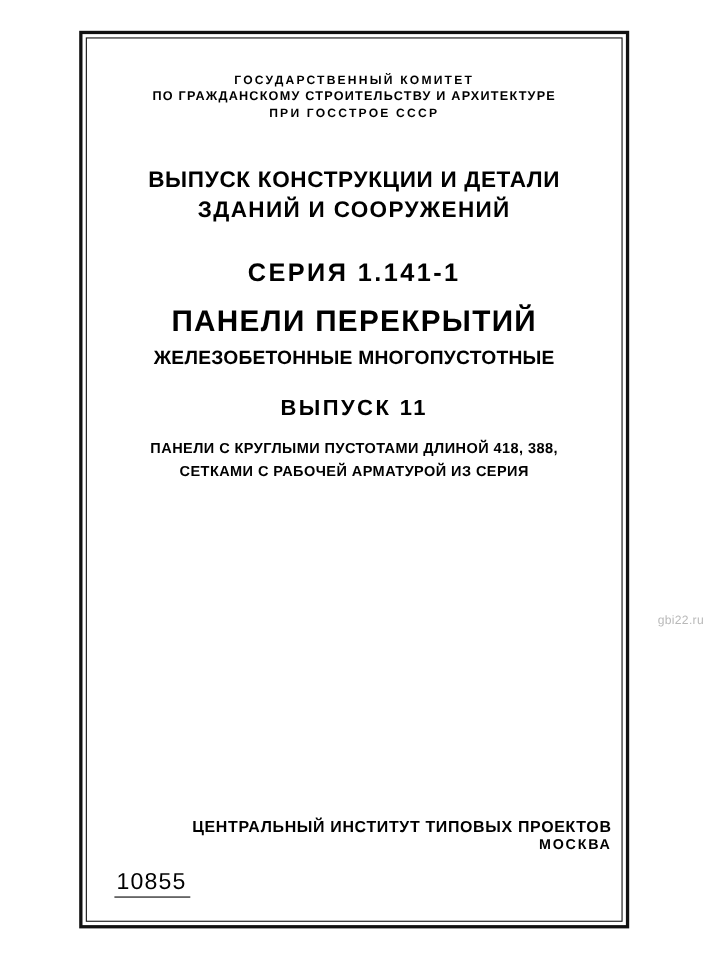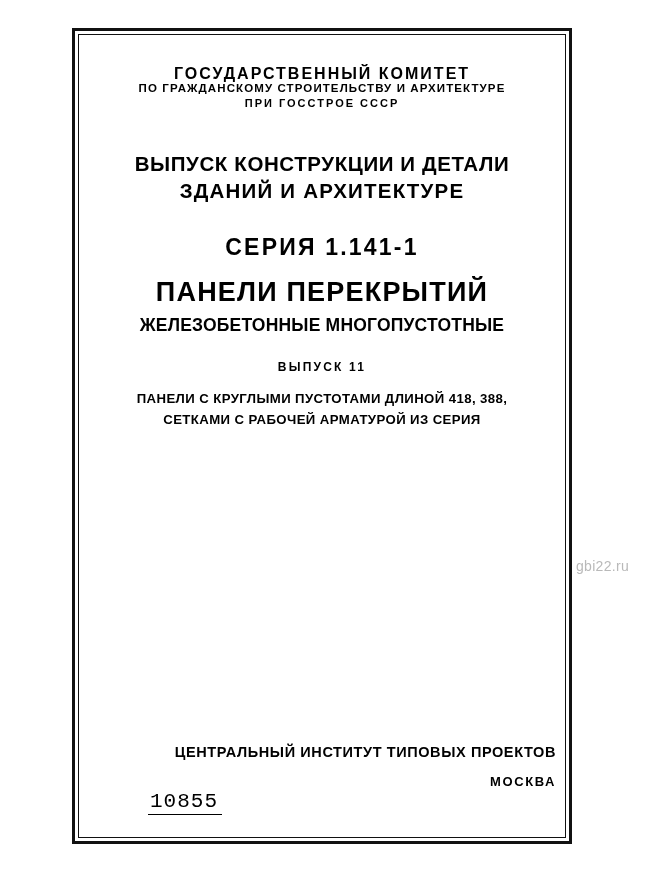--- a/index.html
+++ b/index.html
@@ -57,21 +57,21 @@
 
   
   .committee {
     margin-top: 22px;
     font-size: 11.5px;
     font-weight: bold;
     letter-spacing: 1.6px;
     line-height: 15px;
   }
   .committee div { white-space: nowrap; }
-  .committee .l1 { font-size: 16px; letter-spacing: 2px; }
+  .committee .l1 { font-size: 11px; letter-spacing: 2px; }
   .committee .l2 { font-size: 11.5px; letter-spacing: 1.1px; }
   .committee .l3 { font-size: 11px; letter-spacing: 2px; }
 
   .title-block {
     margin-top: 40px;
   }
   .series-title-1 {
     font-size: 20.5px;
     font-weight: bold;
     letter-spacing: 0.6px;
@@ -97,101 +97,100 @@
     letter-spacing: 1.2px;
   }
   .sub-title {
     margin-top: 7px;
     font-size: 17.5px;
     font-weight: bold;
     letter-spacing: 0.2px;
   }
   .issue {
     margin-top: 24px;
-    font-size: 12px;
+    font-size: 20px;
     font-weight: bold;
     letter-spacing: 2.2px;
   }
   .desc {
     margin-top: 14px;
     font-size: 13.2px;
     font-weight: bold;
     letter-spacing: 0.4px;
     line-height: 21px;
   }
   .desc div { white-space: nowrap; }
   .desc .d4 { letter-spacing: 2.4px; }
   .class-underline {
     border-bottom: 1.6px solid #000;
     padding-bottom: 0px;
   }
 
   
   .watermark {
     position: absolute;
-    right: 19px;
+    right: 8px;
     top: 558px;
-    font-size: 14px;
+    font-size: 11px;
     color: #b9b9b9;
     letter-spacing: 0.3px;
   }
 
   
   .publisher {
     position: absolute;
     left: 0;
     right: 0;
     top: 700px;
     text-align: right;
   }
   .publisher .inst {
     font-size: 14.5px;
     font-weight: bold;
     letter-spacing: 0.6px;
   }
   .publisher .city {
-    margin-top: 14px;
+    margin-top: 0;
     font-size: 13px;
     font-weight: bold;
     letter-spacing: 1.6px;
   }
 
   
   .stamp {
     position: absolute;
     left: 104px;
     top: 790px;
     font-size: 21px;
-    font-family: Liberation Mono, monospace;
+    font-family: Liberation Sans, sans-serif;
     letter-spacing: 1px;
     border-bottom: 1.6px solid #000;
     padding: 0 4px 1px 2px;
     display: inline-block;
-    margin-left: 44px;
   }
 </style>
 </head>
 <body>
 
 <div class="page">
 
   <div class="frame-outer"></div>
   <div class="frame-inner"></div>
 
   <div class="content">
 
     <div class="committee">
       <div class="l1">ГОСУДАРСТВЕННЫЙ  КОМИТЕТ</div>
       <div class="l2">ПО ГРАЖДАНСКОМУ СТРОИТЕЛЬСТВУ И АРХИТЕКТУРЕ</div>
       <div class="l3">ПРИ ГОССТРОЕ СССР</div>
     </div>
 
     <div class="title-block">
       <div class="series-title-1">ВЫПУСК КОНСТРУКЦИИ И ДЕТАЛИ</div>
-      <div class="series-title-2">ЗДАНИЙ И АРХИТЕКТУРЕ</div>
+      <div class="series-title-2">ЗДАНИЙ И СООРУЖЕНИЙ</div>
     </div>
 
     <div class="series-number">СЕРИЯ 1.141-1</div>
 
     <div class="main-title">ПАНЕЛИ  ПЕРЕКРЫТИЙ</div>
     <div class="sub-title">ЖЕЛЕЗОБЕТОННЫЕ МНОГОПУСТОТНЫЕ</div>
 
     <div class="issue">ВЫПУСК 11</div>
 
     <div class="desc">

